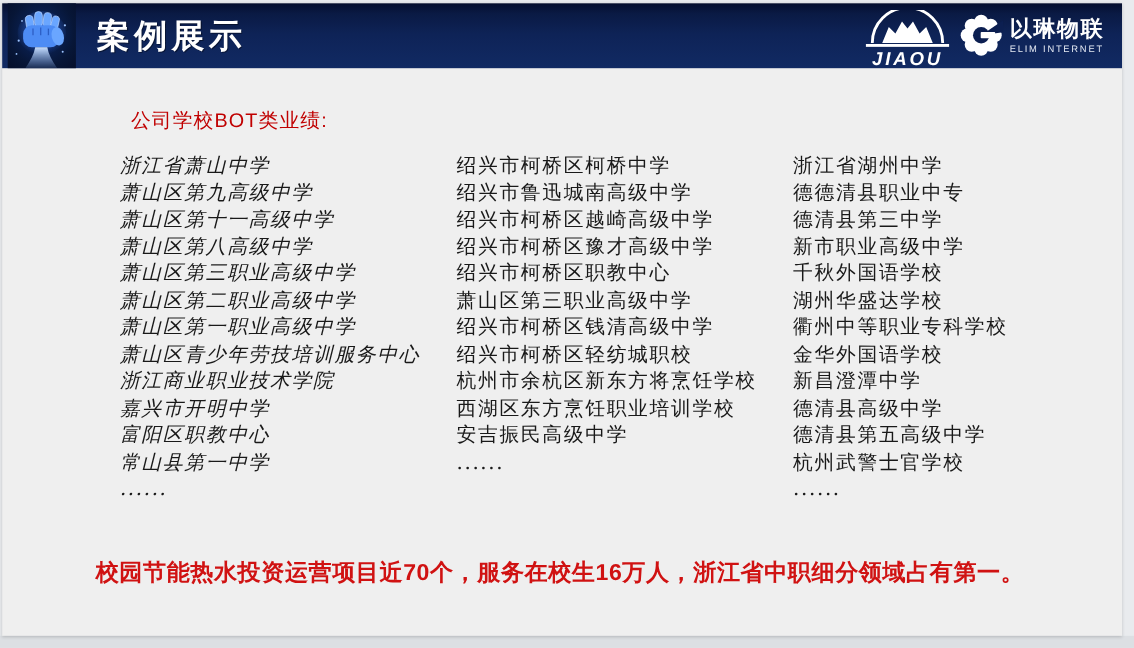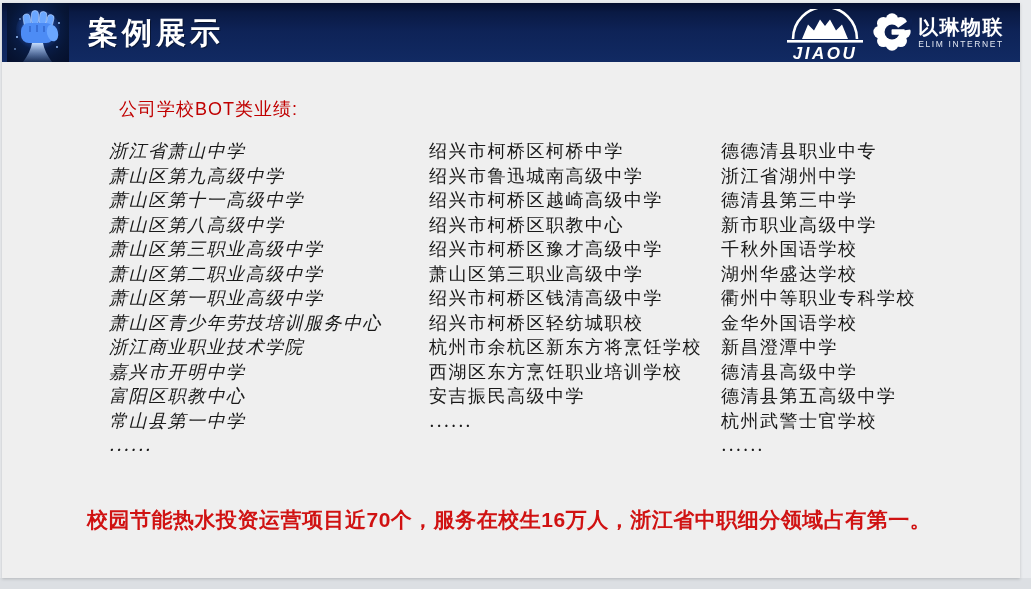--- a/index.html
+++ b/index.html
@@ -25,31 +25,31 @@
   }
   .fist-box svg{display:block;width:62px;height:59px;}
   .header-title{
     position:absolute;left:86px;top:50%;transform:translateY(-50%);
     font-size:30px;font-weight:bold;color:#ffffff;letter-spacing:4px;
     text-shadow:1px 1px 0 rgba(0,0,0,.4);white-space:nowrap;
   }
   .logo-jiaou{position:absolute;right:157px;top:6px;width:76px;text-align:center;}
   .logo-jiaou svg{display:block;margin:0 auto;}
   .jiaou-text{color:#fff;font-weight:bold;font-style:italic;font-size:17px;letter-spacing:2.5px;margin-top:-1px;}
-  .logo-elim{position:absolute;right:16px;top:9px;display:flex;align-items:center;gap:6px;text-align:center;}
+  .logo-elim{position:absolute;right:16px;top:9px;display:flex;align-items:center;gap:6px;}
   .elim-cn{color:#ffffff;font-size:20px;font-weight:bold;letter-spacing:1.5px;line-height:22px;white-space:nowrap;}
   .elim-en{color:#e3e8f2;font-size:8.5px;letter-spacing:1.6px;margin-top:1px;white-space:nowrap;}
   
   .section-title{
     position:absolute;left:117px;top:94px;
     font-size:18px;font-weight:normal;color:#c00000;letter-spacing:1px;white-space:nowrap;
   }
   .col{position:absolute;top:136px;}
   .col1{left:107px;font-style:italic;}
-  .col2{left:427px;}
+  .col2{left:413px;}
   .col3{left:719px;}
   .school-row{
     font-family:"DejaVu Serif","Liberation Serif",serif;
     font-size:18px;line-height:24.5px;color:#191919;letter-spacing:1.5px;white-space:nowrap;
   }
   .footer-note{
     position:absolute;left:85px;top:503px;
     font-size:21px;font-weight:bold;color:#d01212;letter-spacing:.5px;white-space:nowrap;
   }
 </style>
@@ -154,33 +154,33 @@
         <div class="school-row">浙江商业职业技术学院</div>
         <div class="school-row">嘉兴市开明中学</div>
         <div class="school-row">富阳区职教中心</div>
         <div class="school-row">常山县第一中学</div>
         <div class="school-row">......</div>
       </div>
     <div class="col col2">
         <div class="school-row">绍兴市柯桥区柯桥中学</div>
         <div class="school-row">绍兴市鲁迅城南高级中学</div>
         <div class="school-row">绍兴市柯桥区越崎高级中学</div>
+        <div class="school-row">绍兴市柯桥区豫才高级中学</div>
         <div class="school-row">绍兴市柯桥区职教中心</div>
-        <div class="school-row">绍兴市柯桥区豫才高级中学</div>
         <div class="school-row">萧山区第三职业高级中学</div>
         <div class="school-row">绍兴市柯桥区钱清高级中学</div>
         <div class="school-row">绍兴市柯桥区轻纺城职校</div>
         <div class="school-row">杭州市余杭区新东方将烹饪学校</div>
         <div class="school-row">西湖区东方烹饪职业培训学校</div>
         <div class="school-row">安吉振民高级中学</div>
         <div class="school-row">......</div>
       </div>
     <div class="col col3">
+        <div class="school-row">浙江省湖州中学</div>
         <div class="school-row">德德清县职业中专</div>
-        <div class="school-row">浙江省湖州中学</div>
         <div class="school-row">德清县第三中学</div>
         <div class="school-row">新市职业高级中学</div>
         <div class="school-row">千秋外国语学校</div>
         <div class="school-row">湖州华盛达学校</div>
         <div class="school-row">衢州中等职业专科学校</div>
         <div class="school-row">金华外国语学校</div>
         <div class="school-row">新昌澄潭中学</div>
         <div class="school-row">德清县高级中学</div>
         <div class="school-row">德清县第五高级中学</div>
         <div class="school-row">杭州武警士官学校</div>

